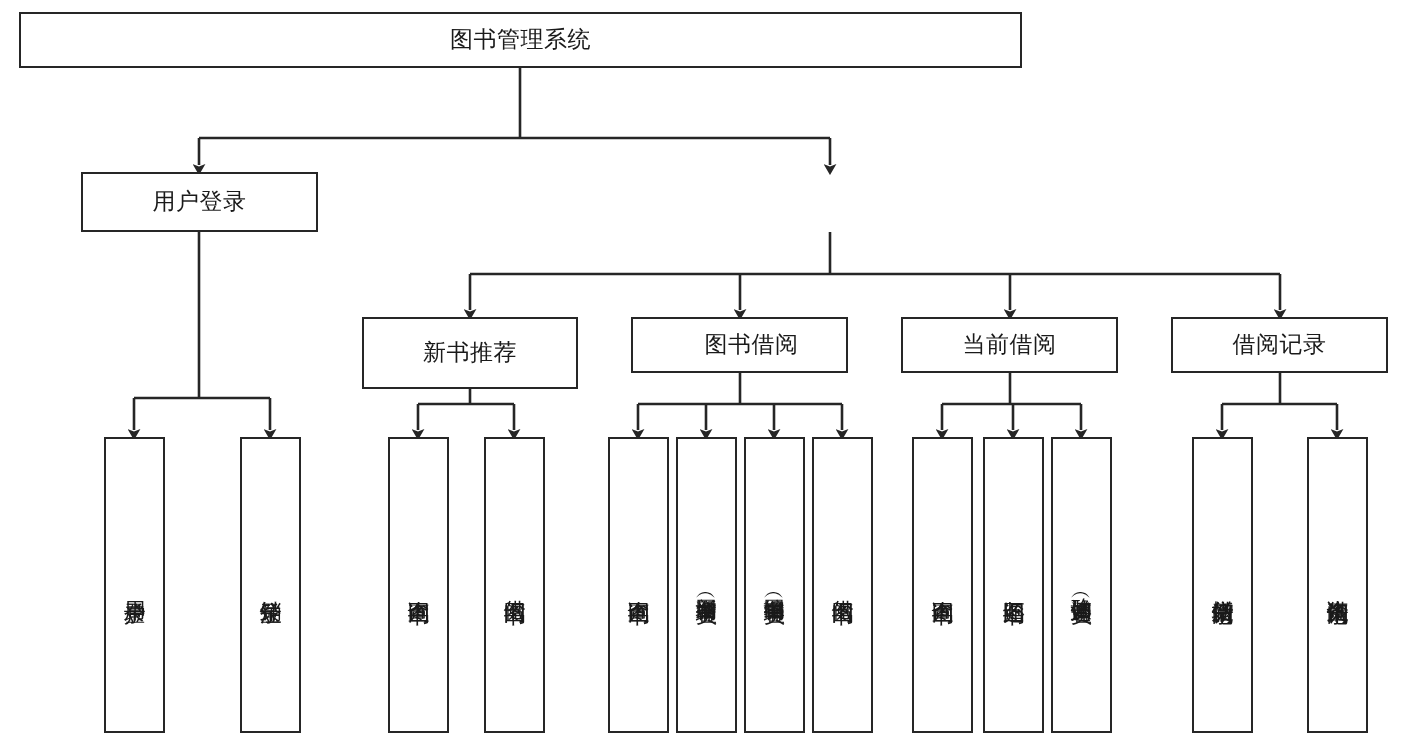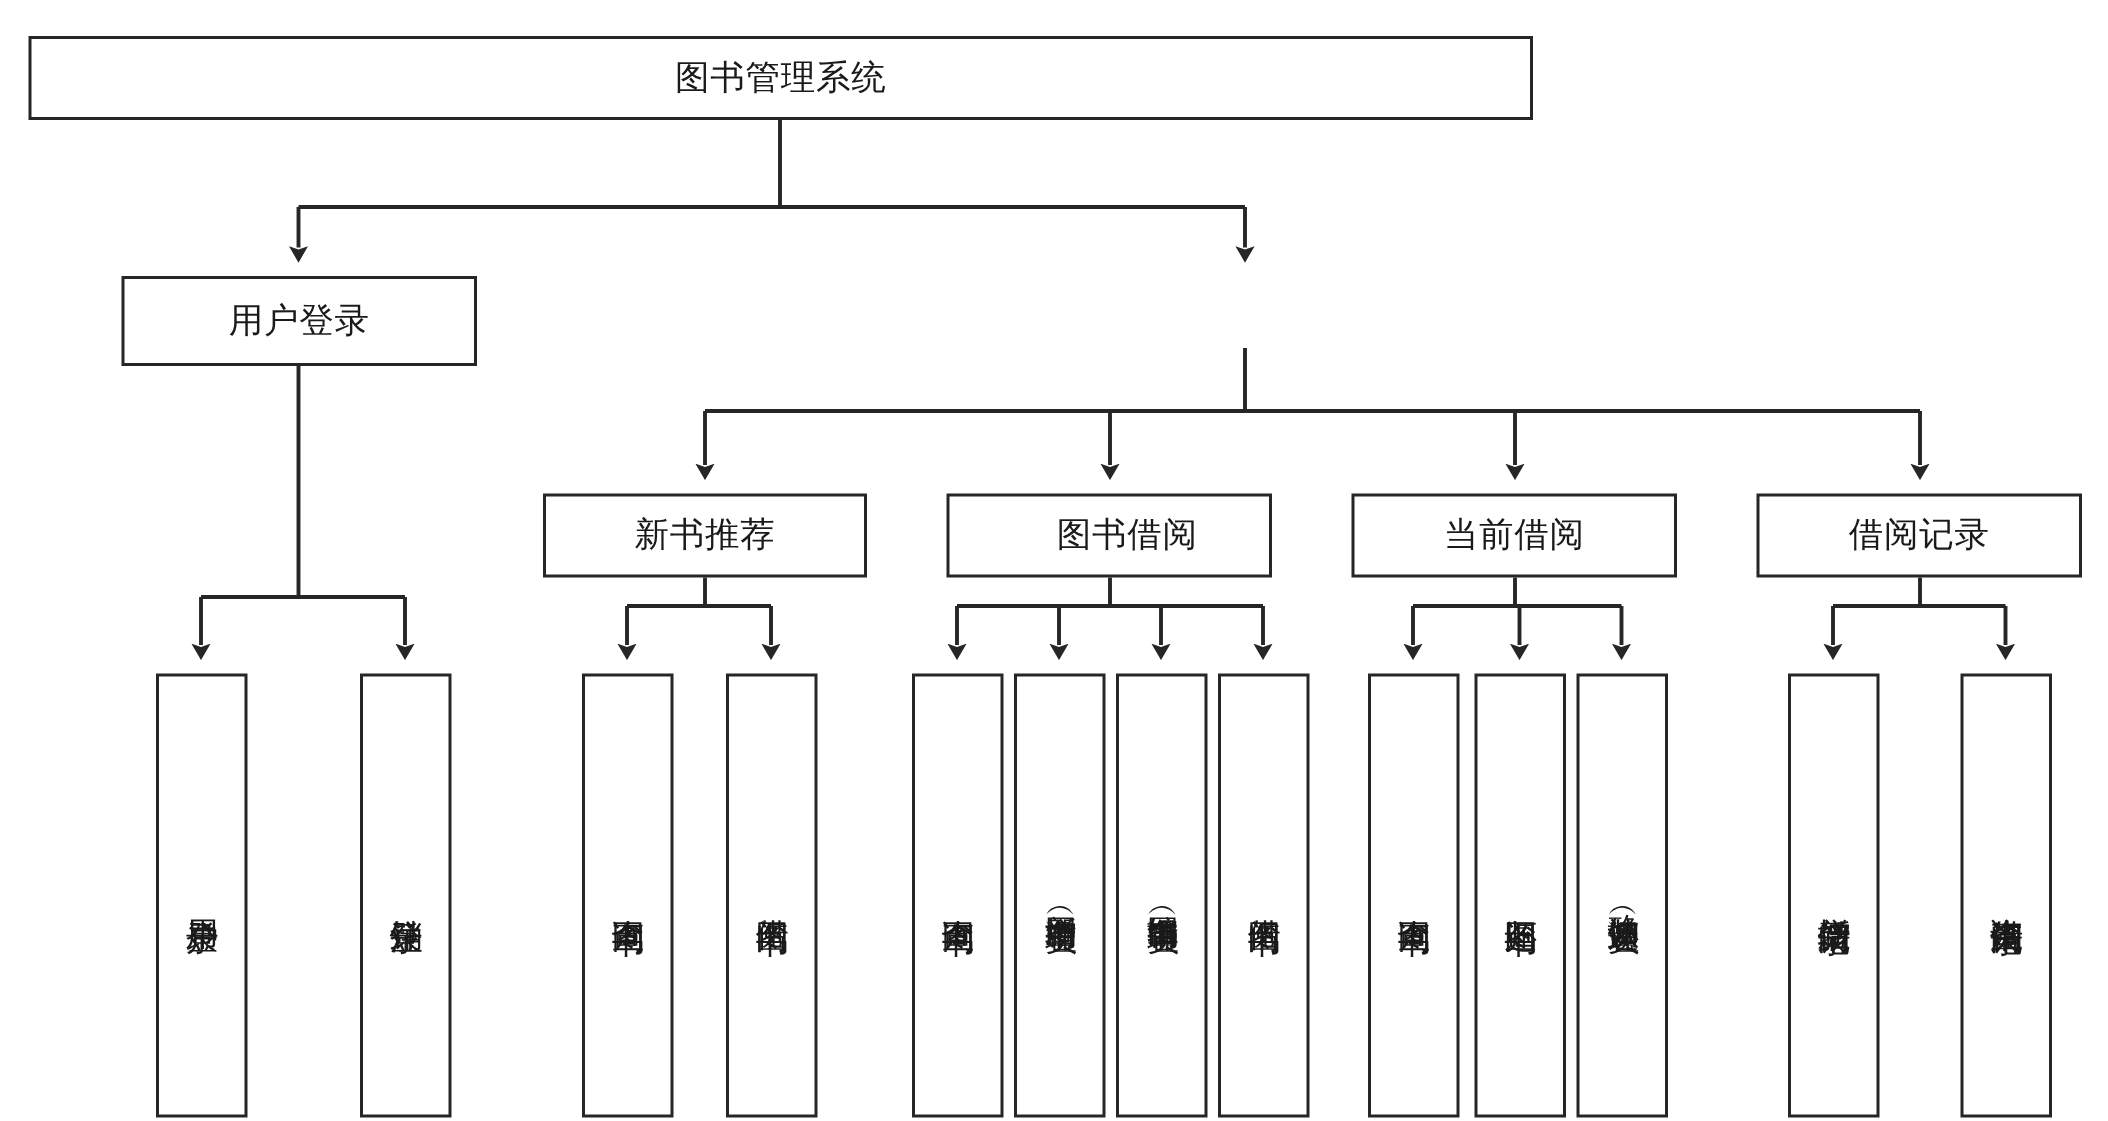--- a/index.html
+++ b/index.html
@@ -28,21 +28,20 @@
   .node {
     position: absolute;
     box-sizing: border-box;
     background: #ffffff;
     border: 2.5px solid #262626;
     display: flex;
     align-items: center;
     justify-content: center;
     color: #1a1a1a;
     z-index: 2;
-    margin-top: 12px;
   }
   .node .label {
     display: block;
     text-align: center;
     line-height: 1.18;
     letter-spacing: 0.5px;
   }
   
   .node.horiz .label {
     font-size: 23px;
@@ -134,21 +133,21 @@
   </svg>
 
   <div class="node horiz" style="left:19px; top:12px; width:1003px; height:56px;">
     <span class="label">图书管理系统</span>
   </div>
 
   <div class="node horiz" style="left:81px; top:172px; width:237px; height:60px;">
     <span class="label">用户登录</span>
   </div>
 
-  <div class="node horiz" style="left:362px; top:317px; width:216px; height:56px;">
+  <div class="node horiz" style="left:362px; top:317px; width:216px; height:72px;">
     <span class="label">新书推荐</span>
   </div>
   <div class="node horiz" style="left:631px; top:317px; width:217px; height:56px;padding-left:24px;">
     <span class="label">图书借阅</span>
   </div>
   <div class="node horiz" style="left:901px; top:317px; width:217px; height:56px;font-family:Liberation Serif, serif;">
     <span class="label">当前借阅</span>
   </div>
   <div class="node horiz" style="left:1171px; top:317px; width:217px; height:56px;">
     <span class="label">借阅记录</span>

